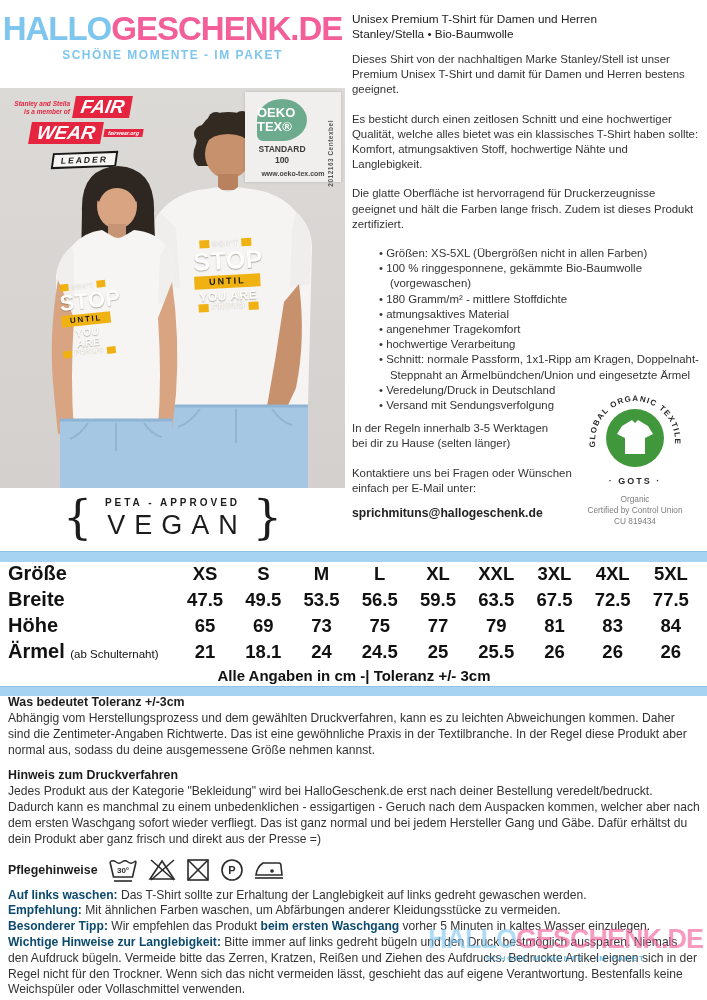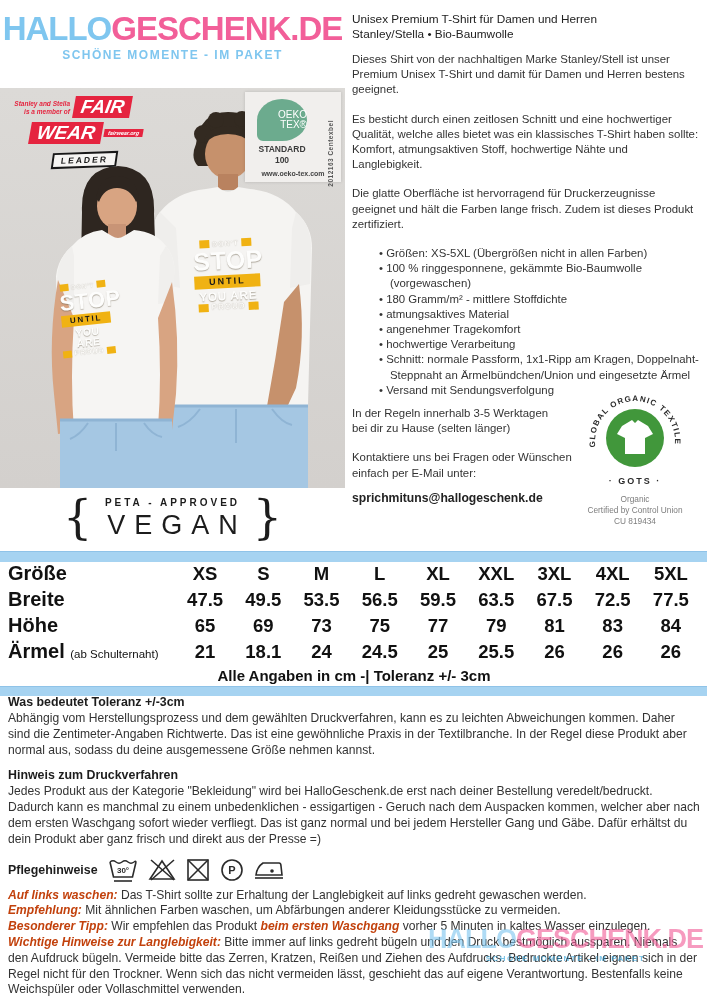--- a/index.html
+++ b/index.html
@@ -23,22 +23,22 @@
   .fw-box{background:#e5243f;color:#fff;font-weight:800;display:inline-block;transform:skewX(-10deg);padding:0 7px;line-height:1.15;}
   .fw-fair{position:absolute;left:62px;top:0;font-size:19px;}
   .fw-wear{position:absolute;left:18px;top:26px;font-size:19px;}
   .fw-url{position:absolute;left:92px;top:33px;background:#e5243f;color:#fff;font-size:5.5px;font-weight:700;transform:skewX(-10deg);padding:1px 4px;}
   .fw-leader{position:absolute;left:40px;top:56px;background:#f6f5f3;border:2px solid #181818;color:#181818;
              font-size:8.5px;font-weight:800;letter-spacing:2px;transform:skewX(-10deg) rotate(-2deg);padding:1px 7px;font-style:normal;}
 
   
   .oeko{position:absolute;right:4px;top:4px;width:96px;height:90px;background:#f1efed;box-shadow:0 0 3px rgba(0,0,0,.15);}
   .oeko-drop{position:absolute;left:12px;top:7px;width:50px;height:42px;background:#6cab8e;
-             border-radius:50% 50% 50% 6px;display:flex;flex-direction:column;align-items:flex-end;justify-content:center;
-             color:#fff;font-weight:400;font-size:10px;line-height:1.05;}
+             border-radius:50% 50% 50% 6px;display:flex;flex-direction:column;align-items:flex-start;justify-content:center;
+             color:#fff;font-weight:700;font-size:13px;line-height:1.05;}
   .oeko-vert{position:absolute;right:14px;top:28px;font-size:6.5px;color:#555;font-weight:700;
              transform:rotate(-90deg);transform-origin:right top;white-space:nowrap;letter-spacing:.5px;}
   .oeko-std{position:absolute;left:6px;top:52px;width:62px;text-align:center;color:#3b3b3b;font-weight:800;font-size:8.5px;line-height:1.25;}
   .oeko-url{position:absolute;left:0;bottom:5px;width:100%;text-align:center;font-size:7px;font-weight:700;color:#444;}
 
   
   .print{position:absolute;text-align:center;font-weight:800;line-height:1;}
   .print-man{left:194px;top:150px;width:66px;transform:rotate(-3deg);}
   .print-woman{left:58px;top:188px;width:56px;transform:rotate(-6deg) scale(.88);}
   .p-row{display:flex;align-items:center;justify-content:center;gap:3px;margin:1px 0;}
@@ -84,21 +84,21 @@
   .st-note{text-align:center;font-weight:700;font-size:15px;color:#111;margin-top:1px;}
 
   
   .bottom{position:absolute;left:8px;top:694px;width:692px;font-size:12.1px;line-height:15.8px;color:#333;}
   .bottom h3{font-size:12.4px;font-weight:800;color:#1d1d1d;margin:0 0 1px 0;line-height:16px;}
   .bottom p{margin:0 0 9px 0;}
   .care-row{display:flex;align-items:center;gap:9px;margin:2px 0 5px 0;}
   .care-row h3{margin:0;}
   .care-icons{display:flex;align-items:center;gap:8px;}
   .care-icons svg{display:block;}
-  .care-line b{color:#c2410c;font-style:italic;}
+  .care-line b{color:#0c4a6e;}
   .care-lines div{margin:0;}
 
   
   .watermark{position:absolute;right:4px;top:926px;text-align:center;opacity:.62;pointer-events:none;}
   .wm-main{font-size:27px;font-weight:800;letter-spacing:-1px;line-height:1;}
   .wm-sub{font-size:8px;font-weight:700;color:#2a9fd8;letter-spacing:1.5px;margin-top:1px;}
 </style>
 </head>
 <body>
 
@@ -217,20 +217,21 @@
     <p>Es besticht durch einen zeitlosen Schnitt und eine hochwertiger Qualität, welche alles bietet was ein klassisches T-Shirt haben sollte: Komfort, atmungsaktiven Stoff, hochwertige Nähte und Langlebigkeit.</p>
     <p>Die glatte Oberfläche ist hervorragend für Druckerzeugnisse geeignet und hält die Farben lange frisch. Zudem ist dieses Produkt zertifiziert.</p>
     <ul>
       <li>Größen: XS-5XL (Übergrößen nicht in allen Farben)</li>
       <li>100 % ringgesponnene, gekämmte Bio-Baumwolle (vorgewaschen)</li>
       <li>180 Gramm/m² - mittlere Stoffdichte</li>
       <li>atmungsaktives Material</li>
       <li>angenehmer Tragekomfort</li>
       <li>hochwertige Verarbeitung</li>
       <li>Schnitt: normale Passform, 1x1-Ripp am Kragen, Doppelnaht-Steppnaht an Ärmelbündchen/Union und eingesetzte Ärmel</li>
+      <li>Veredelung/Druck in Deutschland</li>
       <li>Versand mit Sendungsverfolgung</li>
     </ul>
     <p class="preline" style="margin-top:8px">In der Regeln innerhalb 3-5 Werktagen
 bei dir zu Hause (selten länger)</p>
     <p class="preline" style="margin-bottom:10px">Kontaktiere uns bei Fragen oder Wünschen
 einfach per E-Mail unter:</p>
     <div class="email">sprichmituns@hallogeschenk.de</div>
   </div>
 
   <div class="gots">

